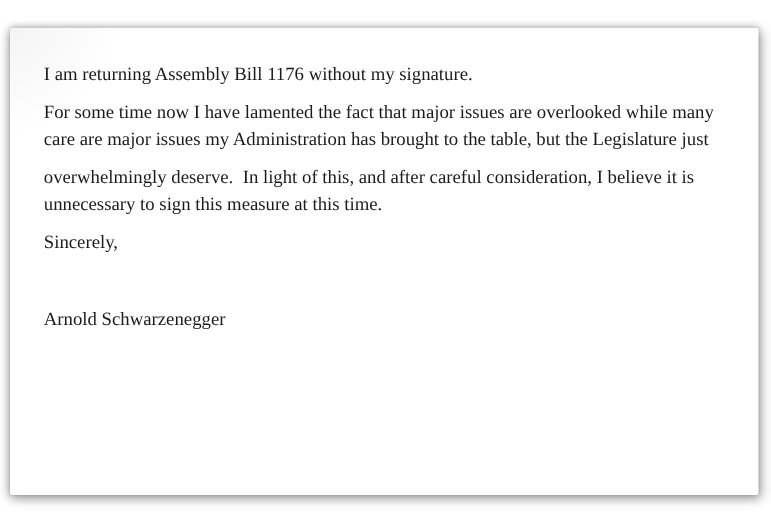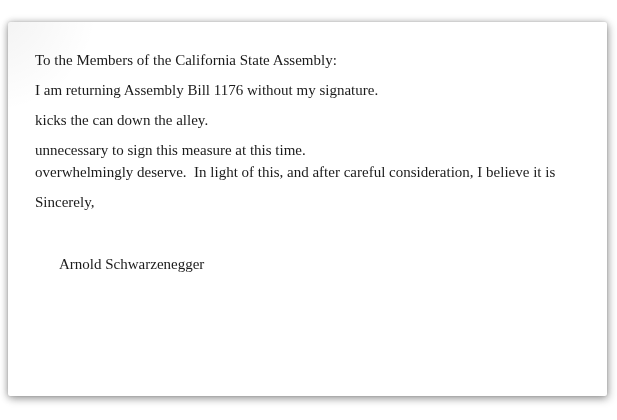--- a/index.html
+++ b/index.html
@@ -40,41 +40,41 @@
     right: 18px;
     color: #1b1b1b;
     font-size: 15px;
     line-height: 22px;
   }
   .para { margin: 0 0 8px 0; }
   .line { white-space: pre; }
   .salutation { white-space: pre; }
   .closing { white-space: pre; }
   .sig-space { height: 32px; }
-  .sig-name { white-space: pre; margin-left: 24px; }
+  .sig-name { white-space: pre; }
 </style>
 </head>
 <body>
 
 <div class="stage">
   <div class="paper">
     <div class="letter">
 
-      <div class="para salutation">To the Members of the California State Assembly:</div>
 
       <div>
           <div class="para">
             <div class="line">I am returning Assembly Bill 1176 without my signature.</div>
           </div>
           <div class="para">
-            <div class="line">kicks the can down the alley.</div>
+            <div class="line">For some time now I have lamented the fact that major issues are overlooked while many</div>
+            <div class="line">care are major issues my Administration has brought to the table, but the Legislature just</div>
           </div>
           <div class="para">
+            <div class="line">overwhelmingly deserve.  In light of this, and after careful consideration, I believe it is</div>
             <div class="line">unnecessary to sign this measure at this time.</div>
-            <div class="line">overwhelmingly deserve.  In light of this, and after careful consideration, I believe it is</div>
           </div>
         </div>
 
       <div class="para closing">Sincerely,</div>
 
       <div class="sig-space"></div>
 
       <div class="sig-name">Arnold Schwarzenegger</div>
 
     </div>

